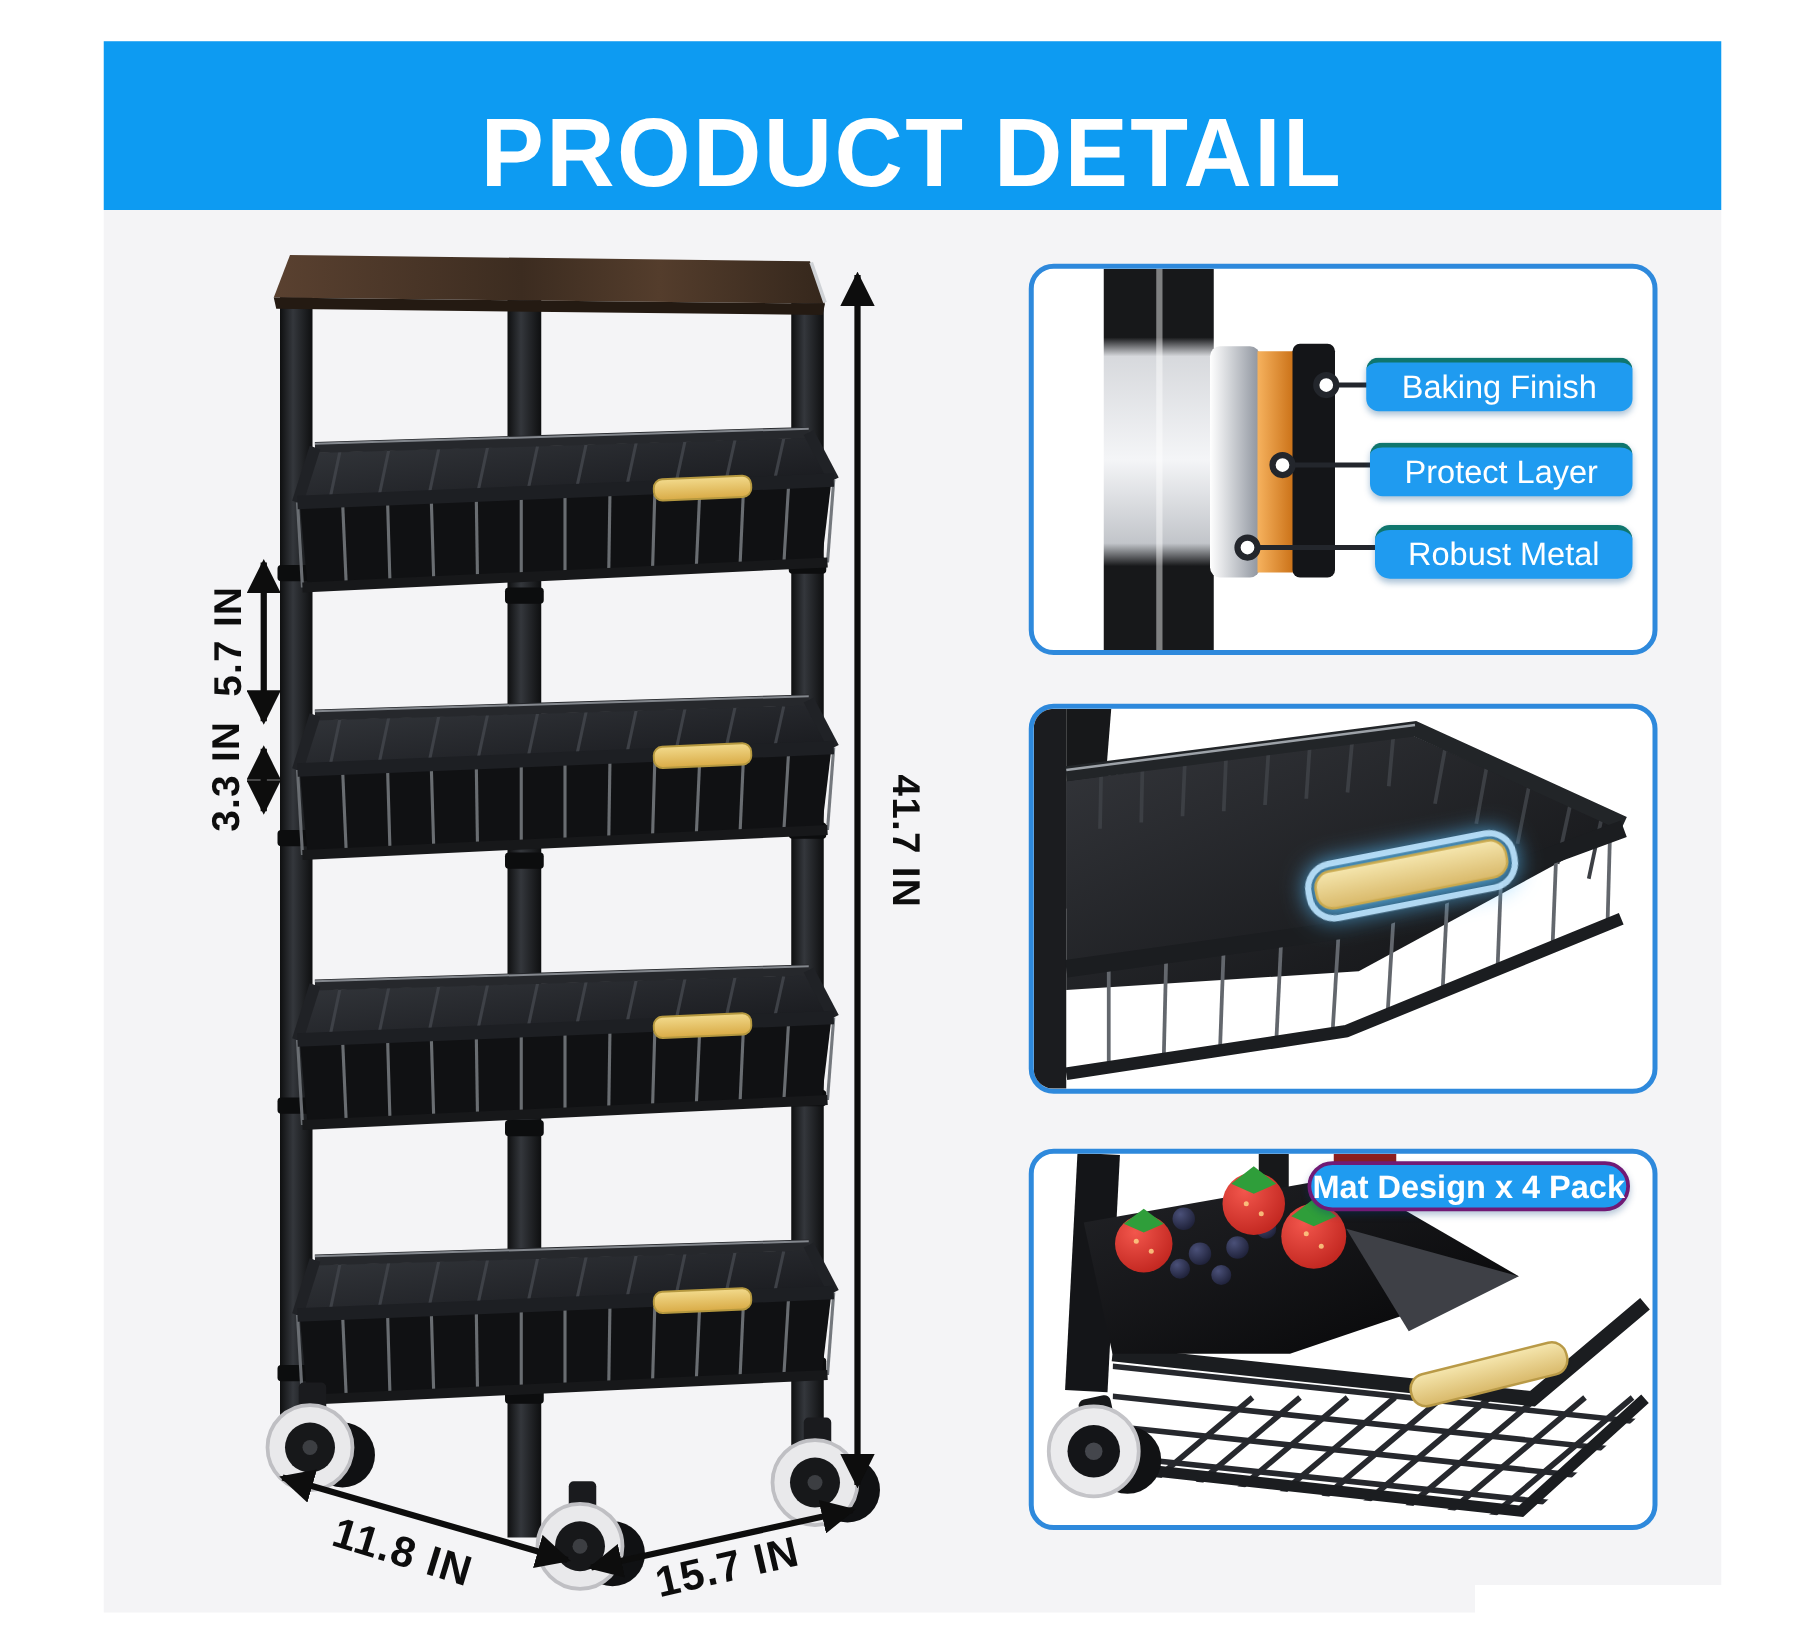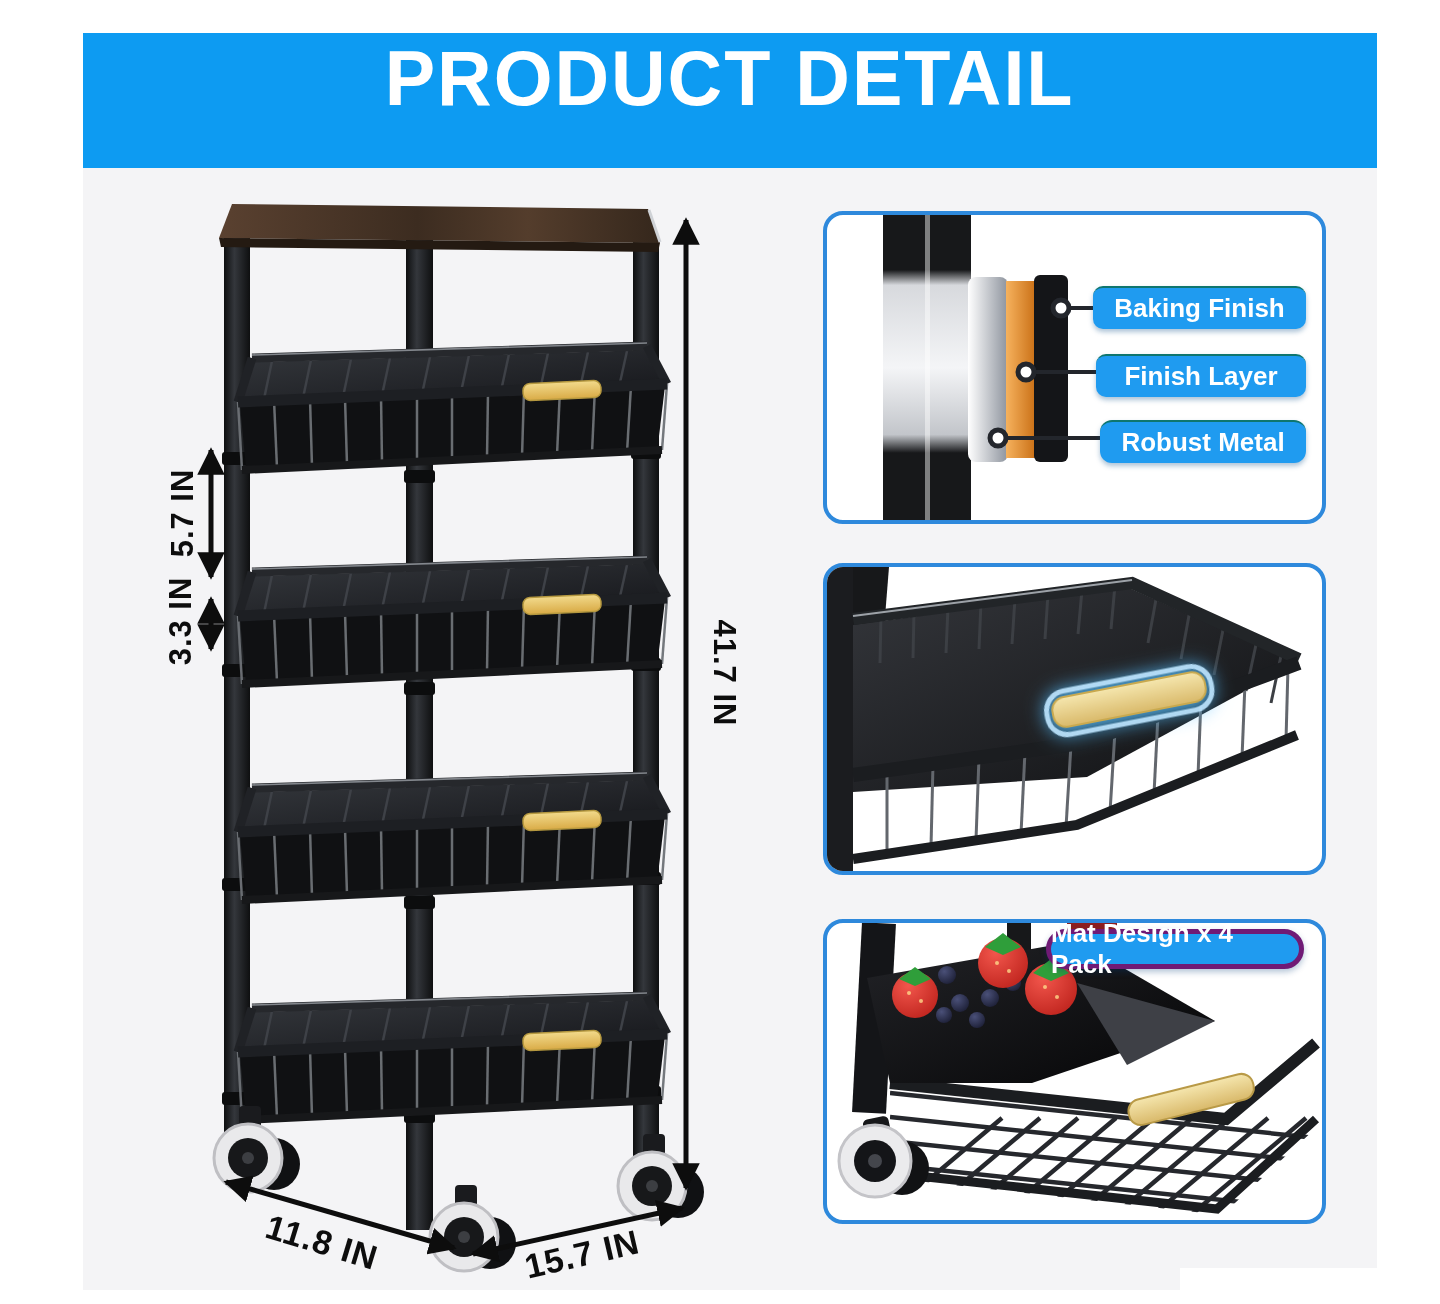--- a/index.html
+++ b/index.html
@@ -2,37 +2,37 @@
 <html style="--banner-blue: #0d9bf2; --panel-border-blue: #2e89dc; --badge-blue: #1f9bf0; --background-gray: #f4f4f6; --wood-top-brown: #46342a; --handle-wood: #e9c860; --metal-black: #1a1b1e; --protect-layer-orange: #e08a2f; --dimension-text: #0d0d0d;"><head>
 <meta charset="utf-8">
 <style>
   html,body{margin:0;padding:0;background:#ffffff;}
   .stage{position:relative;width:1440px;height:1304px;background:#ffffff;overflow:hidden;
          font-family:"Liberation Sans",sans-serif;}
   .content-bg{position:absolute;left:83px;top:33px;width:1294px;height:1257px;
               background:var(--background-gray,#f4f4f6);}
   .white-patch{position:absolute;background:#fff;}
   .banner{position:absolute;left:83px;top:33px;width:1294px;height:135px;
-          background:var(--banner-blue,#0d9bf2);display:flex;align-items:flex-start;justify-content:center;}
+          background:var(--banner-blue,#0d9bf2);display:flex;align-items:flex-end;justify-content:center;}
   .banner-title{color:#fff;font-size:78px;font-weight:700;letter-spacing:2px;transform:scaleX(.97);}
   .cart-svg{position:absolute;left:150px;top:180px;width:640px;height:1120px;}
   .dim{position:absolute;color:#0d0d0d;font-weight:700;text-align:center;white-space:nowrap;}
   .dim-v{width:140px;height:38px;line-height:38px;font-size:31px;letter-spacing:1px;}
   .dim-d{width:170px;height:40px;line-height:40px;font-size:34px;letter-spacing:1px;}
   .rot-ccw{transform:rotate(-90deg);}
   .rot-cw{transform:rotate(90deg);}
   .panel{position:absolute;left:823px;width:503px;background:#fff;
          border:4px solid var(--panel-border-blue,#2e89dc);border-radius:20px;box-sizing:border-box;overflow:hidden;}
   .panel svg{position:absolute;left:0;top:0;}
-  .callout{position:absolute;background:var(--badge-blue,#1f9bf0);color:#fff;font-weight:700;font-size:26px;
+  .callout{position:absolute;background:var(--badge-blue,#1f9bf0);color:#fff;font-weight:400;font-size:26px;
            border-radius:10px;display:flex;align-items:center;justify-content:center;
-           box-shadow:0 3px 5px rgba(16,82,140,.35);border-top:2px solid #0f766e;box-sizing:border-box;}
+           box-shadow:0 3px 5px rgba(16,82,140,.35);border-top:4px solid #0f766e;box-sizing:border-box;}
   .pill{position:absolute;background:var(--badge-blue,#1f9bf0);color:#fff;font-weight:700;font-size:26px;
         border-radius:22px;display:flex;align-items:center;justify-content:center;
-        border:5px solid #701a75;box-shadow:0 3px 6px rgba(0,60,120,.3);box-sizing:border-box;}
+        border:3px solid #701a75;box-shadow:0 3px 6px rgba(0,60,120,.3);box-sizing:border-box;}
 </style>
 </head>
 <body>
 
 <div class="stage">
   <div class="content-bg"></div>
 
   <div class="banner">
     <div class="banner-title">PRODUCT DETAIL</div>
   </div>
@@ -195,21 +195,21 @@
         <line x1="199" y1="157" x2="271" y2="157"></line>
         <line x1="171" y1="223" x2="275" y2="223"></line>
       </g>
       <g fill="#ffffff" stroke="#23262c" stroke-width="5">
         <circle cx="234" cy="93" r="8"></circle>
           <circle cx="199" cy="157" r="8"></circle>
           <circle cx="171" cy="223" r="8"></circle>
       </g>
     </svg>
     <div class="callout" style="left:266px;top:71px;width:213px;height:43px;">Baking Finish</div>
-    <div class="callout" style="left:269px;top:139px;width:210px;height:43px;">Finish Layer</div>
+    <div class="callout" style="left:269px;top:139px;width:210px;height:43px;">Protect Layer</div>
     <div class="callout" style="left:273px;top:205px;width:206px;height:43px;border-radius:12px;">Robust Metal</div>
   </div>
 
   <div class="panel" style="top:563px;height:312px;">
     <svg width="495" height="304" viewBox="0 0 495 304">
       <defs>
         <linearGradient id="basketBig" x1="0" y1="0" x2="1" y2="1">
           <stop offset="0" stop-color="#34363b"></stop>
             <stop offset="1" stop-color="#0f1012"></stop>
         </linearGradient>

